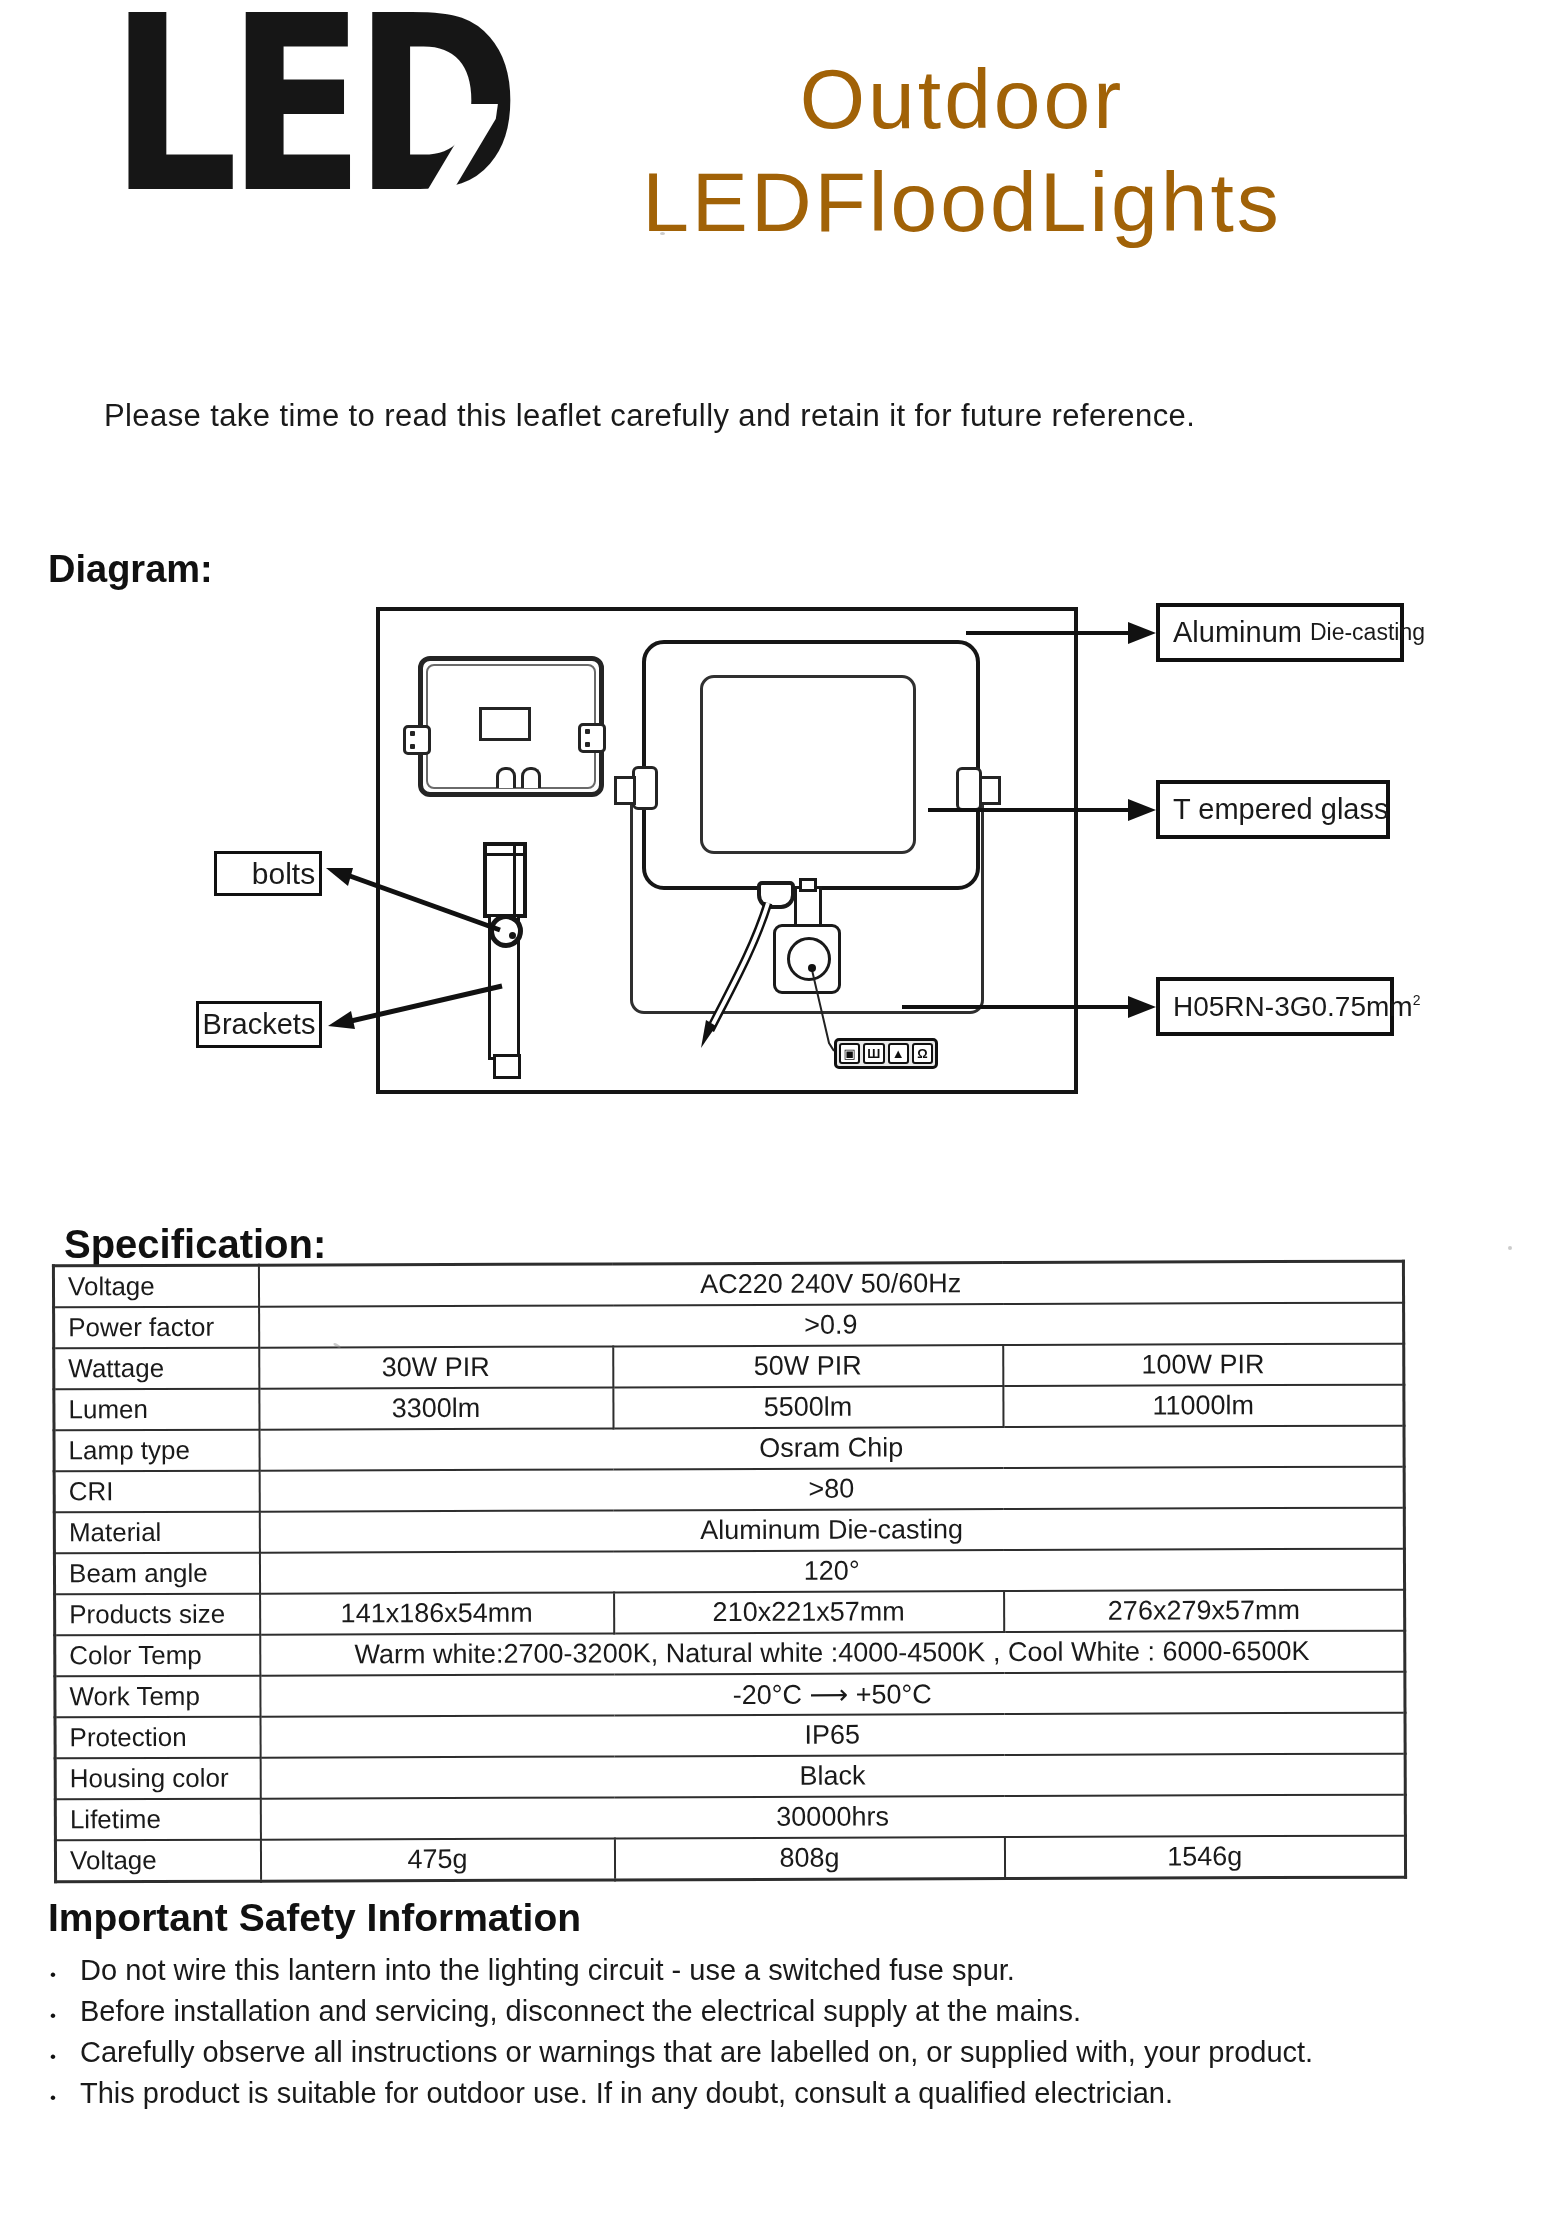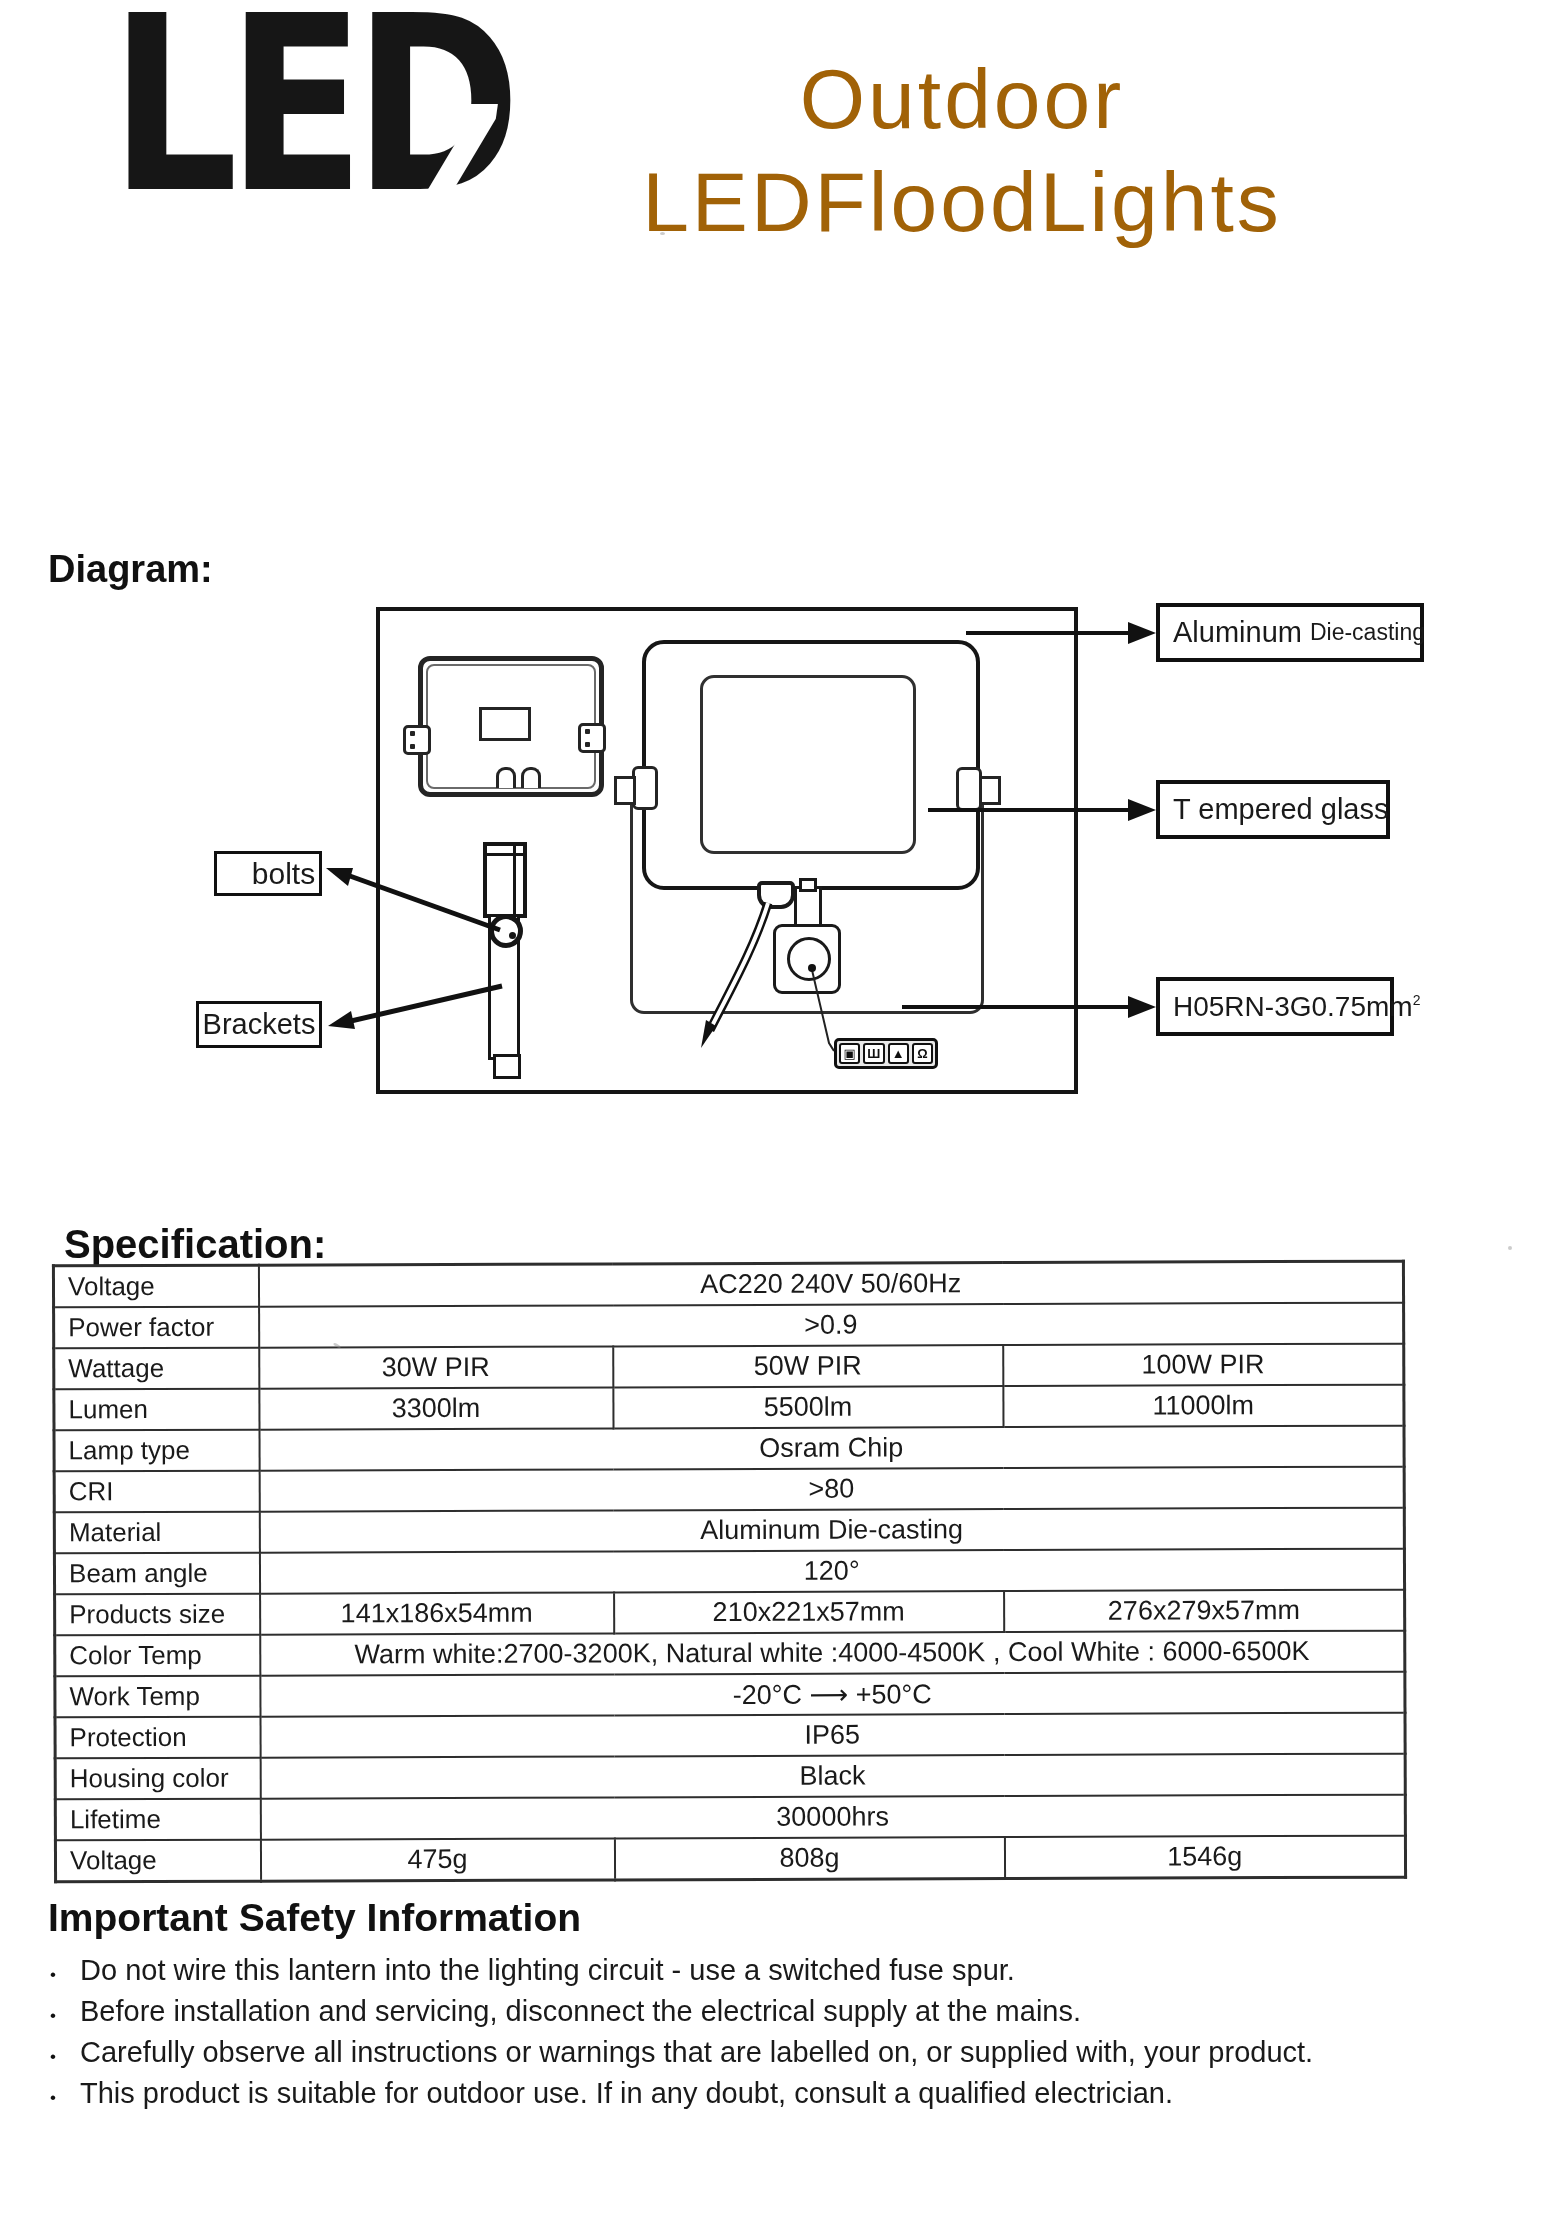--- a/index.html
+++ b/index.html
@@ -65,21 +65,21 @@
 
   .br-top { left:483px; top:842px; width:36px; height:68px; border:4px solid #161616; background:#fff; }
   .br-top:before { content:""; position:absolute; left:0; right:0; top:7px; border-top:3px solid #161616; }
   .br-top:after { content:""; position:absolute; top:0; bottom:0; right:7px; border-right:3px solid #161616; }
   .br-body { left:488px; top:914px; width:26px; height:140px; border:3px solid #161616; background:#fff; }
   .br-circle { left:489px; top:914px; width:24px; height:24px; border:5px solid #161616; border-radius:50%; background:#fff; }
   .br-circle:after { content:""; position:absolute; right:2px; bottom:4px; width:7px; height:7px; border-radius:50%; background:#161616; }
   .br-foot { left:493px; top:1054px; width:22px; height:19px; border:3px solid #161616; background:#fff; }
 
   .co { position:absolute; border:4px solid #101010; background:#fff; display:flex; align-items:center; padding:0 13px; box-sizing:border-box; font-size:29px; white-space:nowrap; z-index:6; }
-  .co-alu { left:1156px; top:603px; width:268px; height:59px; }
+  .co-alu { left:1156px; top:603px; width:248px; height:59px; }
   .co-alu .sub { font-size:23px; margin-left:8px; }
   .co-glass { left:1156px; top:780px; width:234px; height:59px; }
   .co-cable { left:1156px; top:977px; width:238px; height:59px; font-size:28px; }
   .co-cable sup { font-size:14px; margin-top:-14px; }
   .co-bolts { left:214px; top:851px; width:108px; height:45px; border-width:3px; justify-content:center; font-size:30px;padding-left:44px; }
   .co-brackets { left:196px; top:1001px; width:126px; height:47px; border-width:3px; justify-content:center; font-size:29px; }
 
   .overlay { left:0; top:0; width:1562px; height:2228px; z-index:5; pointer-events:none; }
 
   
@@ -106,20 +106,21 @@
 
   <div class="abs logo">
     <span class="logo-led">LED</span>
     <span class="logo-seven">7</span>
   </div>
   <div class="abs title">
     <div>Outdoor</div>
     <div>LEDFloodLights</div>
   </div>
 
+  <p class="abs intro" style="margin:0">Please take time to read this leaflet carefully and retain it for future reference.</p>
 
   <h2 class="abs section-h h-diagram" style="margin:0">Diagram:</h2>
 
   <div class="abs diagram-box"></div>
 
   <div class="abs sf-outer">
       <div class="sf-inner"></div>
     </div>
   <div class="abs sf-plate"></div>
   <div class="abs tab sf-tab-l">

